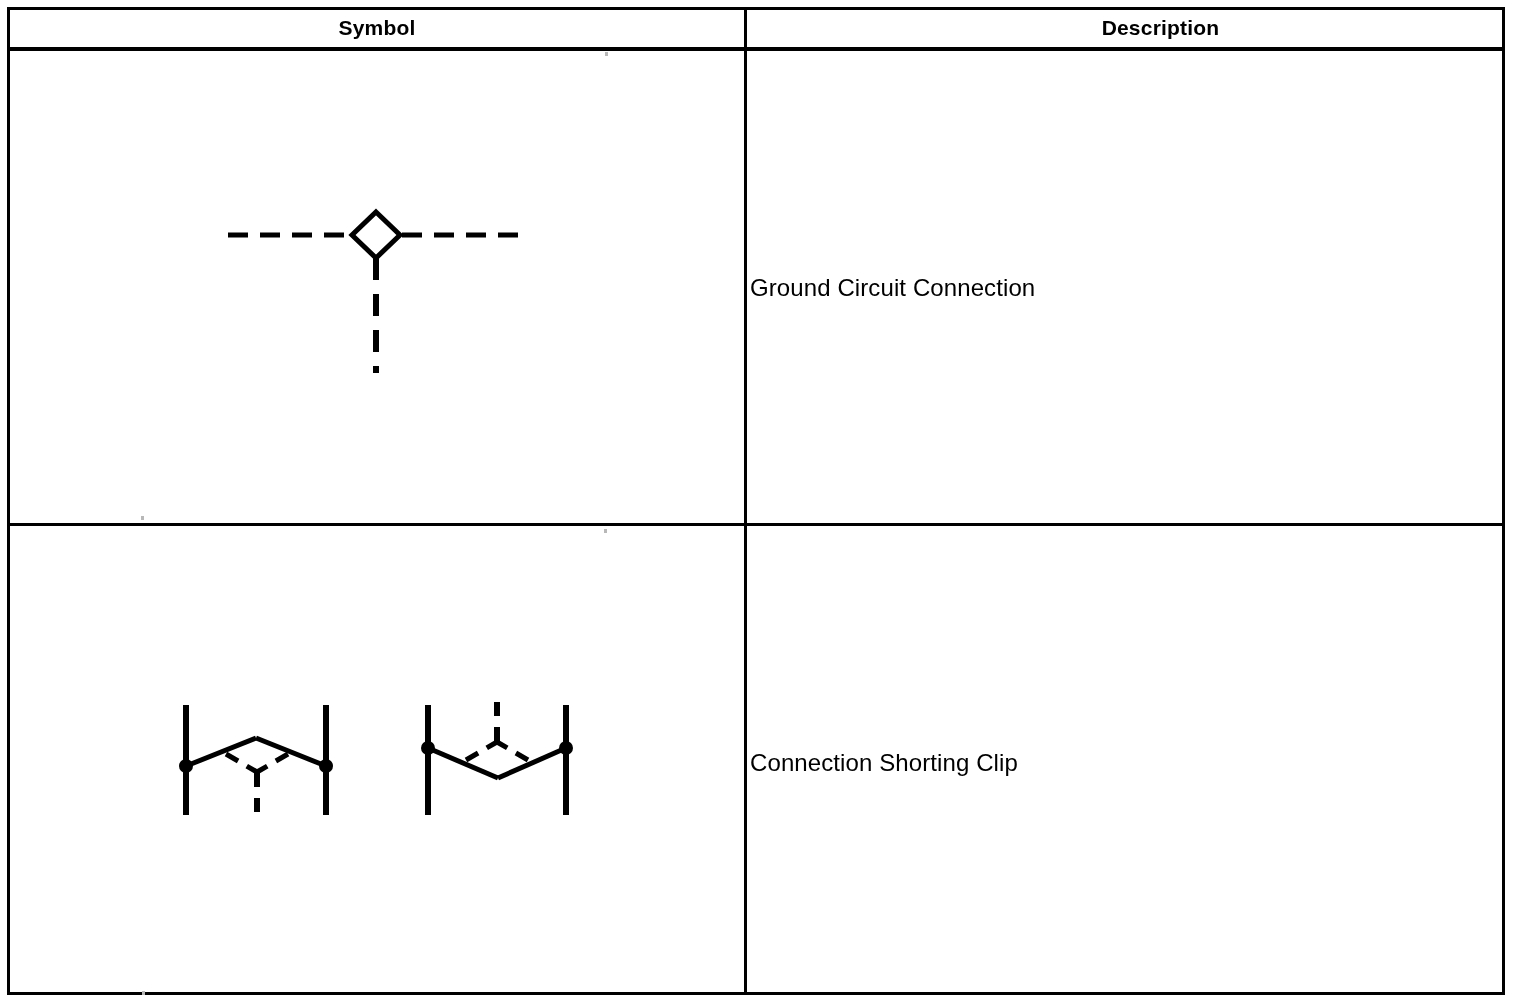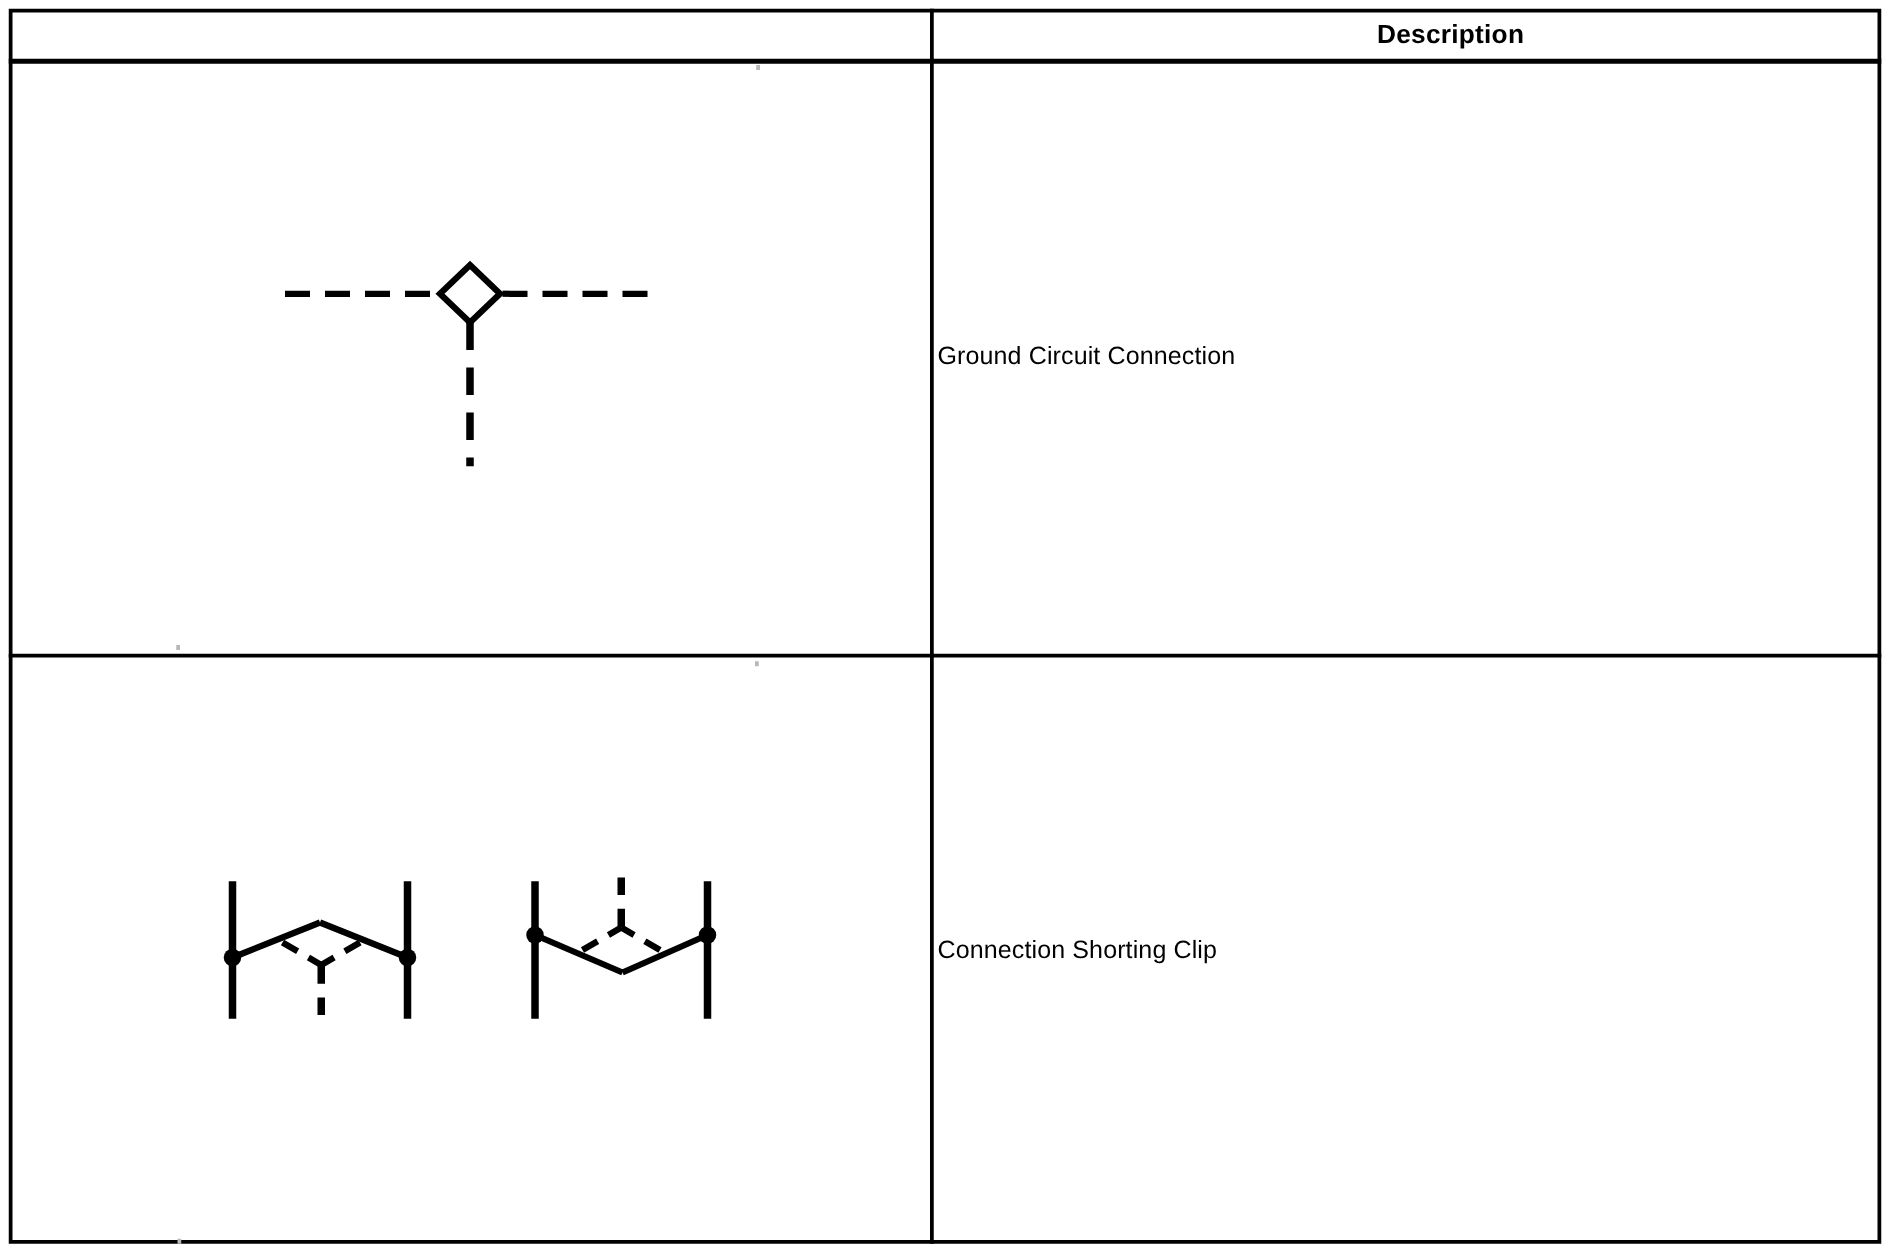--- a/index.html
+++ b/index.html
@@ -75,21 +75,21 @@
     font-weight: bold;
     letter-spacing: 0.2px;
   }
   .header-symbol { left: 10px; width: 734px; }
   .header-description { left: 747px; width: 755px; margin-left: 36px; }
 
   
   .desc-cell {
     position: absolute;
     left: 750px;
-    font-size: 20px;
+    font-size: 24px;
     font-weight: normal;
     white-space: nowrap;
     letter-spacing: 0.1px;
   }
   .desc-row1 { top: 274px; }
   .desc-row2 { top: 749px; }
 
   
   .symbol-art {
     position: absolute;
@@ -120,20 +120,21 @@
 </head>
 <body>
 
 <div class="page">
 
   <div class="table-frame"></div>
   <div class="col-divider"></div>
   <div class="header-divider"></div>
   <div class="row-divider"></div>
 
+  <div class="header-cell header-symbol">Symbol</div>
   <div class="header-cell header-description">Description</div>
 
   <div class="symbol-art symbol-ground">
     <svg width="400" height="220" viewBox="0 0 400 220">
 
       <line x1="48" y1="55" x2="172" y2="55" stroke="#000" stroke-width="5" stroke-dasharray="20 12"></line>
 
       <line x1="222" y1="55" x2="338" y2="55" stroke="#000" stroke-width="5" stroke-dasharray="20 12"></line>
 
       <polygon points="196,32 220,55 196,78 172,55" fill="none" stroke="#000" stroke-width="5" stroke-linejoin="miter"></polygon>

